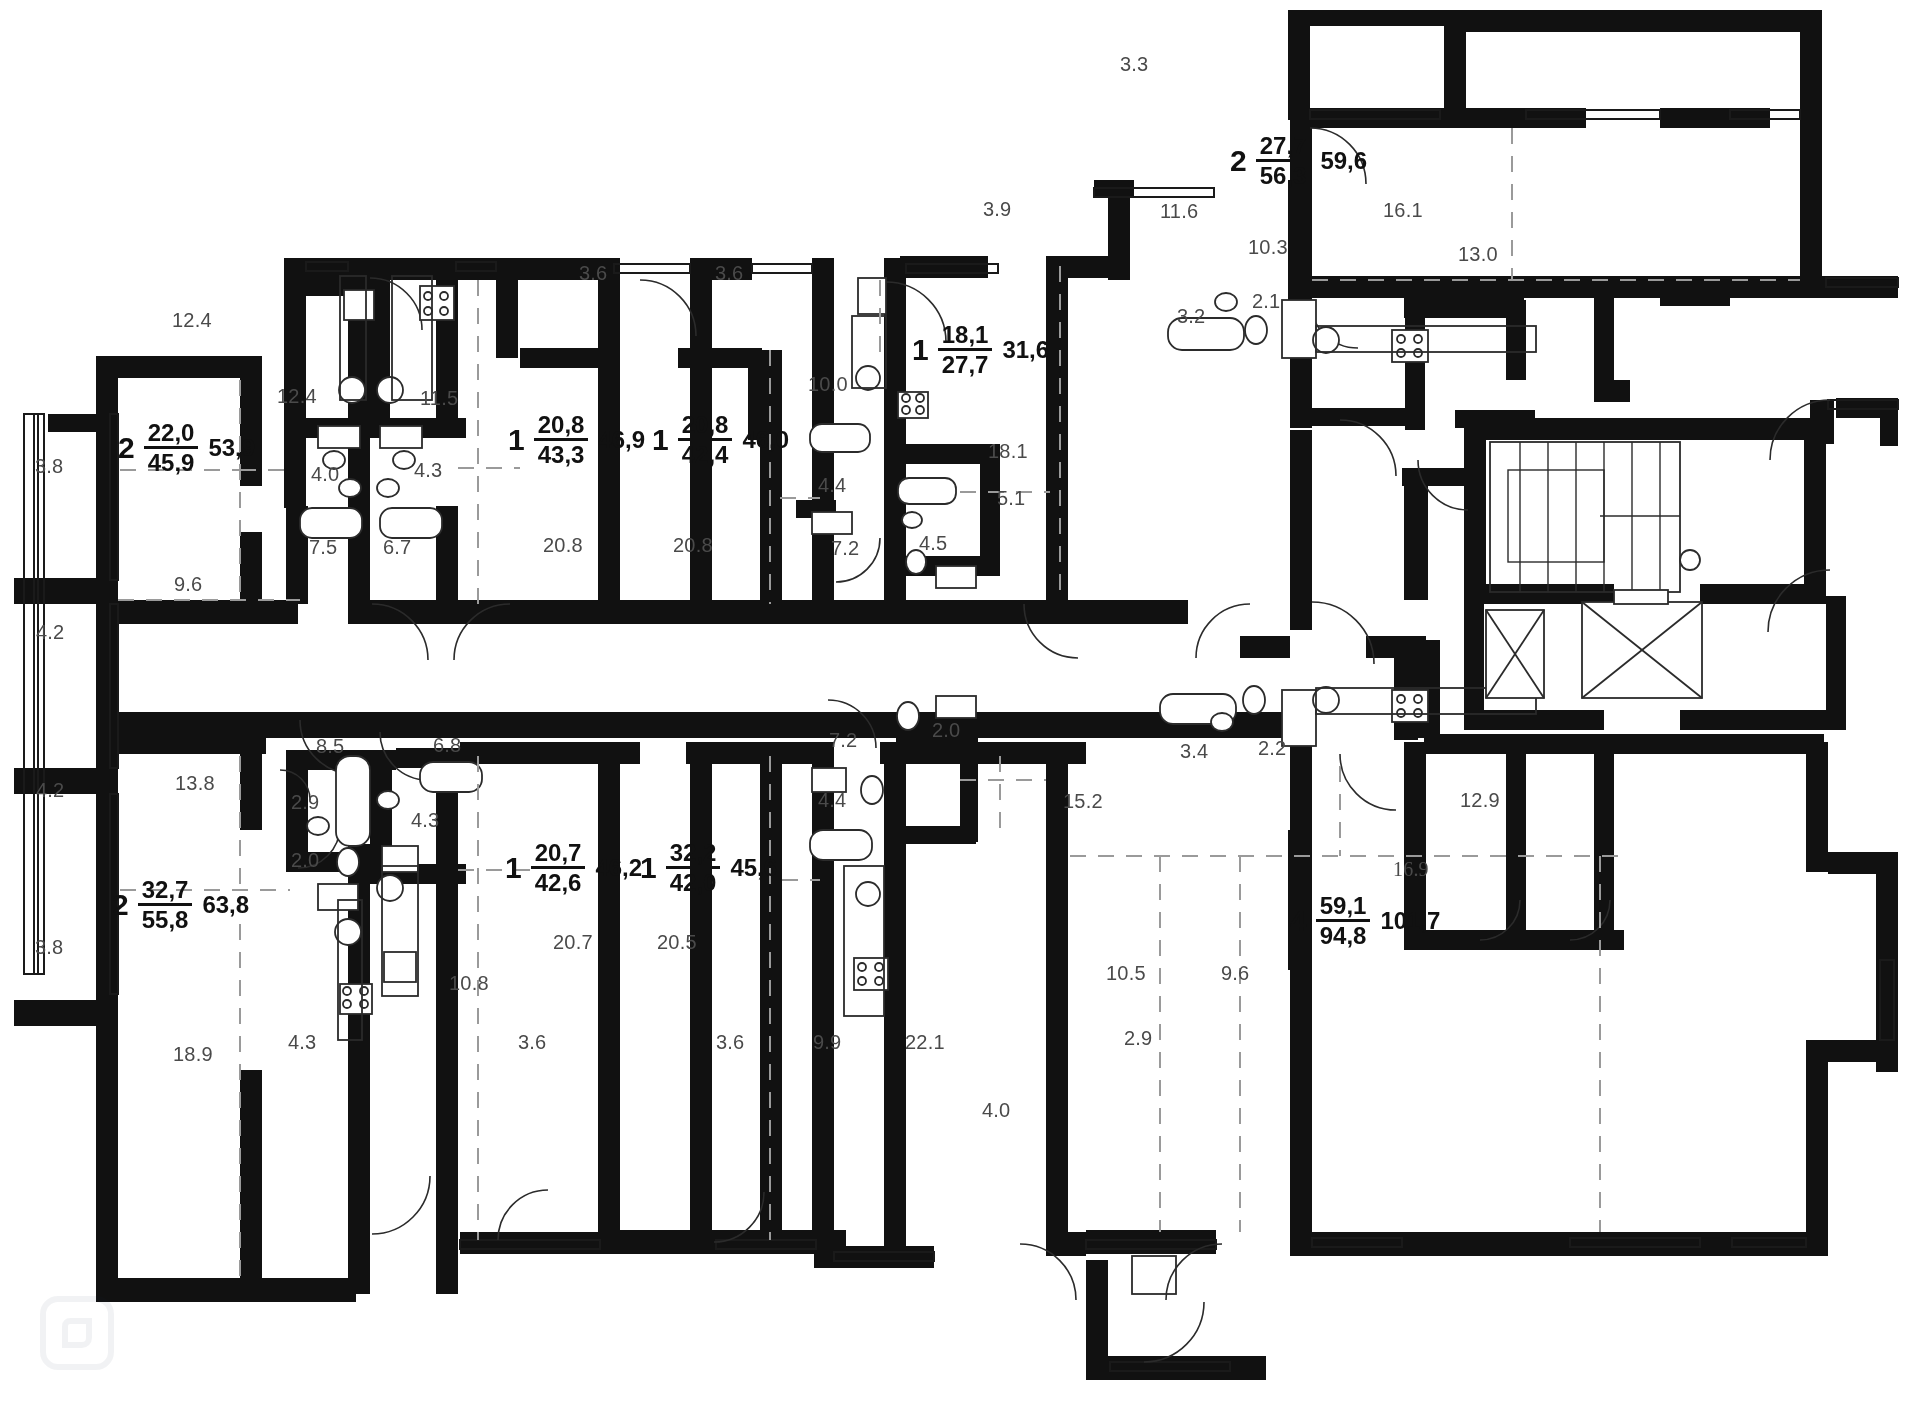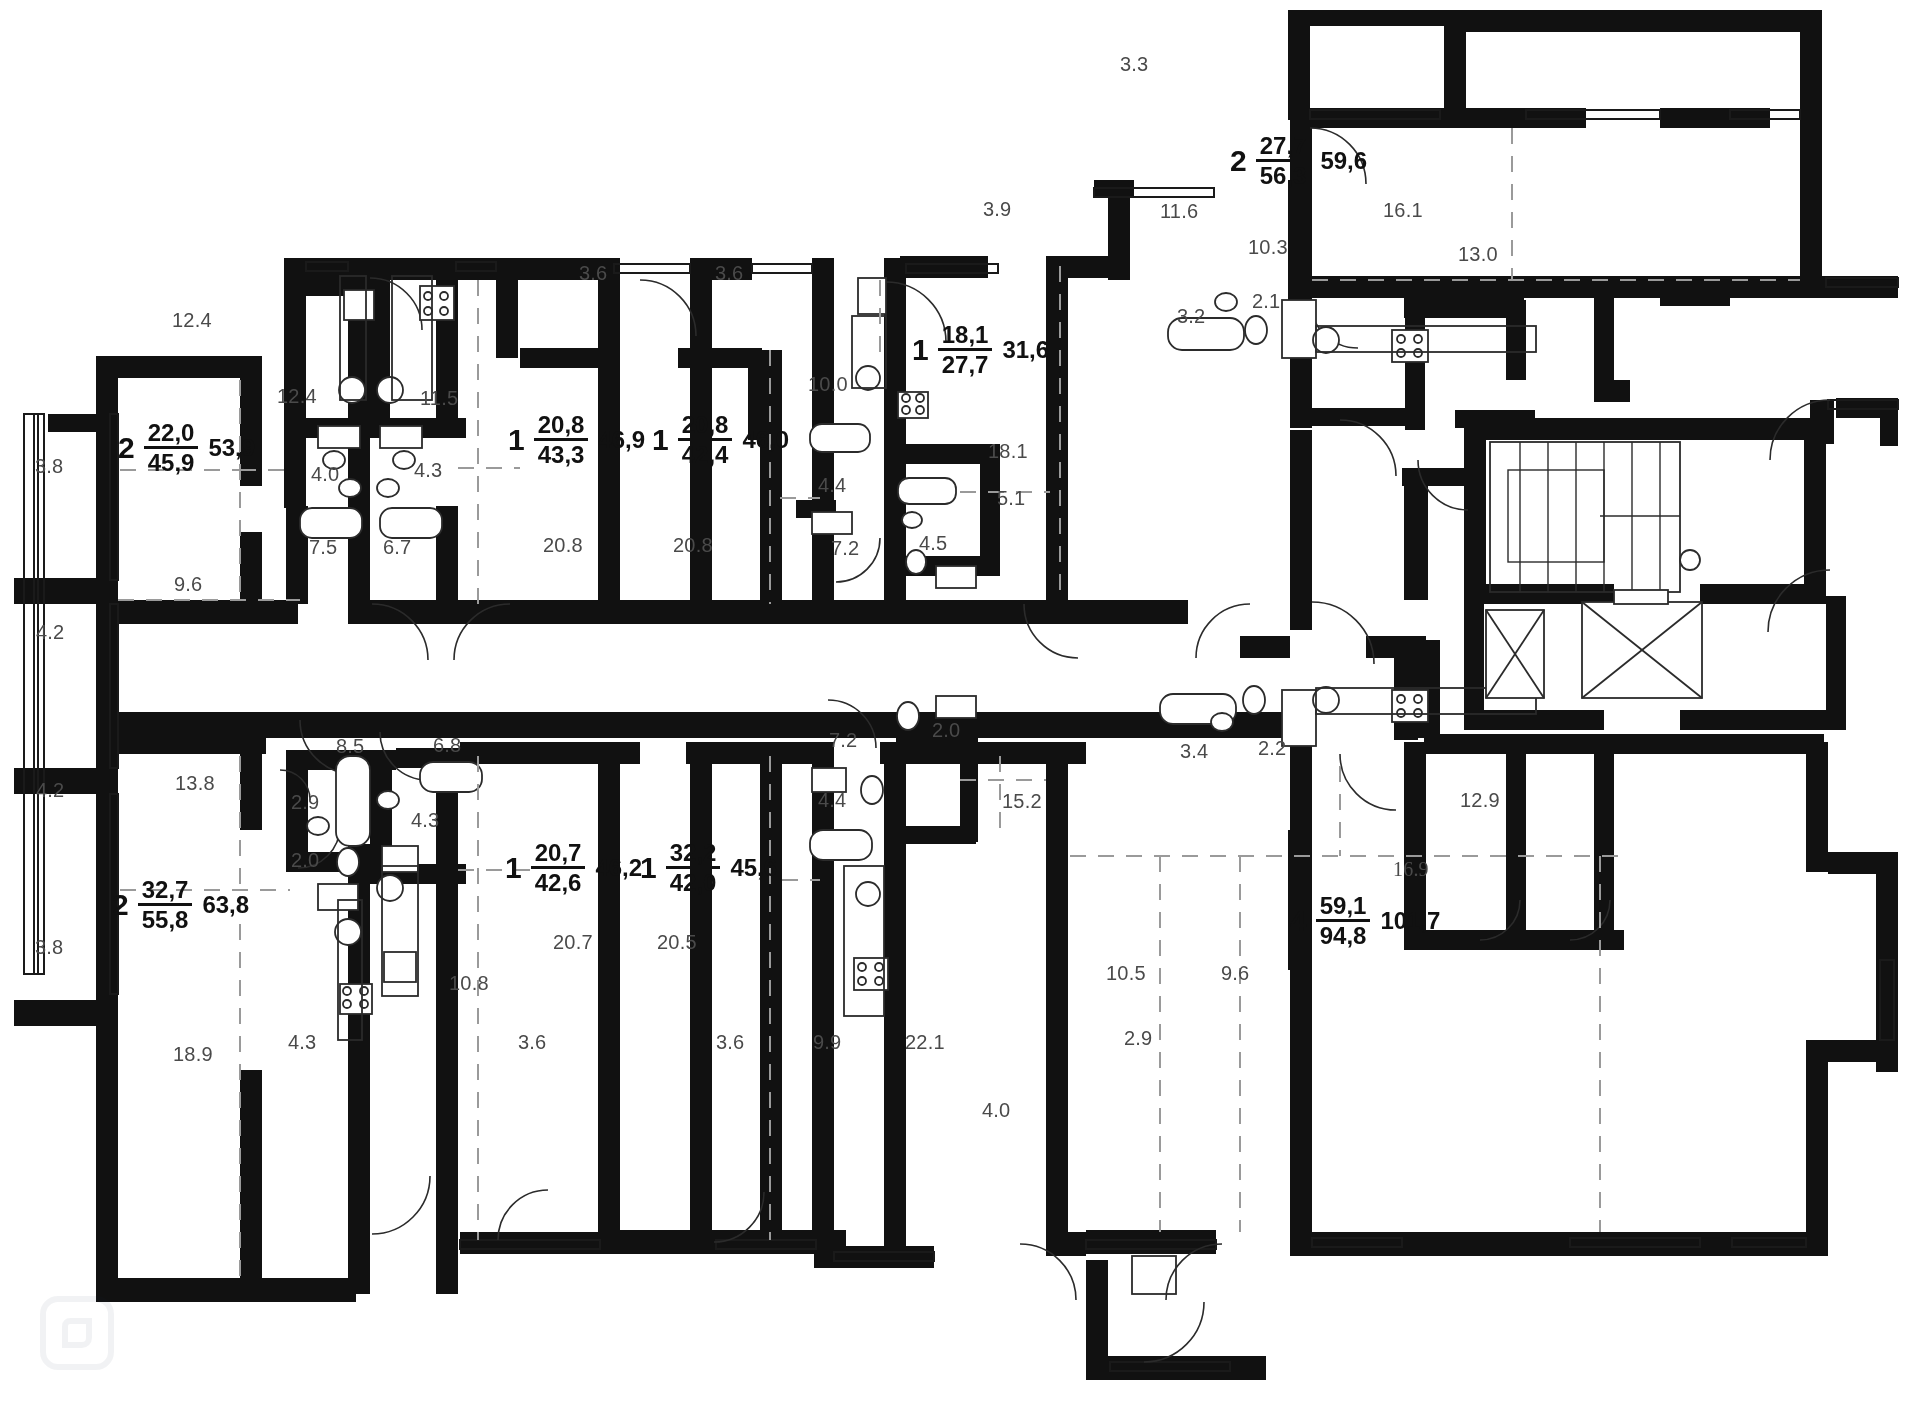--- a/index.html
+++ b/index.html
@@ -437,30 +437,30 @@
       <div class="lbl dim" style="left: 919px; top: 532px;">4.5</div>
       <div class="lbl dim" style="left: 309px; top: 536px;">7.5</div>
       <div class="lbl dim" style="left: 383px; top: 536px;">6.7</div>
       <div class="lbl dim" style="left: 543px; top: 534px;">20.8</div>
       <div class="lbl dim" style="left: 673px; top: 534px;">20.8</div>
       <div class="lbl dim" style="left: 831px; top: 537px;">7.2</div>
       <div class="lbl dim" style="left: 174px; top: 573px;">9.6</div>
       <div class="lbl dim" style="left: 36px; top: 621px;">4.2</div>
       <div class="lbl dim" style="left: 932px; top: 719px;">2.0</div>
       <div class="lbl dim" style="left: 829px; top: 729px;">7.2</div>
-      <div class="lbl dim" style="left: 336px; top: 735px;">8.5</div>
+      <div class="lbl dim" style="left: 316px; top: 735px;">8.5</div>
       <div class="lbl dim" style="left: 433px; top: 734px;">6.8</div>
       <div class="lbl dim" style="left: 1180px; top: 740px;">3.4</div>
       <div class="lbl dim" style="left: 1258px; top: 737px;">2.2</div>
       <div class="lbl dim" style="left: 36px; top: 779px;">4.2</div>
       <div class="lbl dim" style="left: 175px; top: 772px;">13.8</div>
       <div class="lbl dim" style="left: 291px; top: 791px;">2.9</div>
       <div class="lbl dim" style="left: 411px; top: 809px;">4.3</div>
       <div class="lbl dim" style="left: 818px; top: 789px;">4.4</div>
-      <div class="lbl dim" style="left: 1002px; top: 790px;">15.2</div>
+      <div class="lbl dim" style="left: 1063px; top: 790px;">15.2</div>
       <div class="lbl dim" style="left: 1460px; top: 789px;">12.9</div>
       <div class="lbl dim" style="left: 291px; top: 849px;">2.0</div>
       <div class="lbl dim" style="left: 1393px; top: 858px; font-family: Liberation Serif, serif;">16.9</div>
       <div class="lbl dim" style="left: 35px; top: 936px;">3.8</div>
       <div class="lbl dim" style="left: 553px; top: 931px;">20.7</div>
       <div class="lbl dim" style="left: 657px; top: 931px;">20.5</div>
       <div class="lbl dim" style="left: 1106px; top: 962px;">10.5</div>
       <div class="lbl dim" style="left: 1221px; top: 962px;">9.6</div>
       <div class="lbl dim" style="left: 288px; top: 1031px;">4.3</div>
       <div class="lbl dim" style="left: 425px; top: 972px; margin-left: 24px;">10.8</div>

